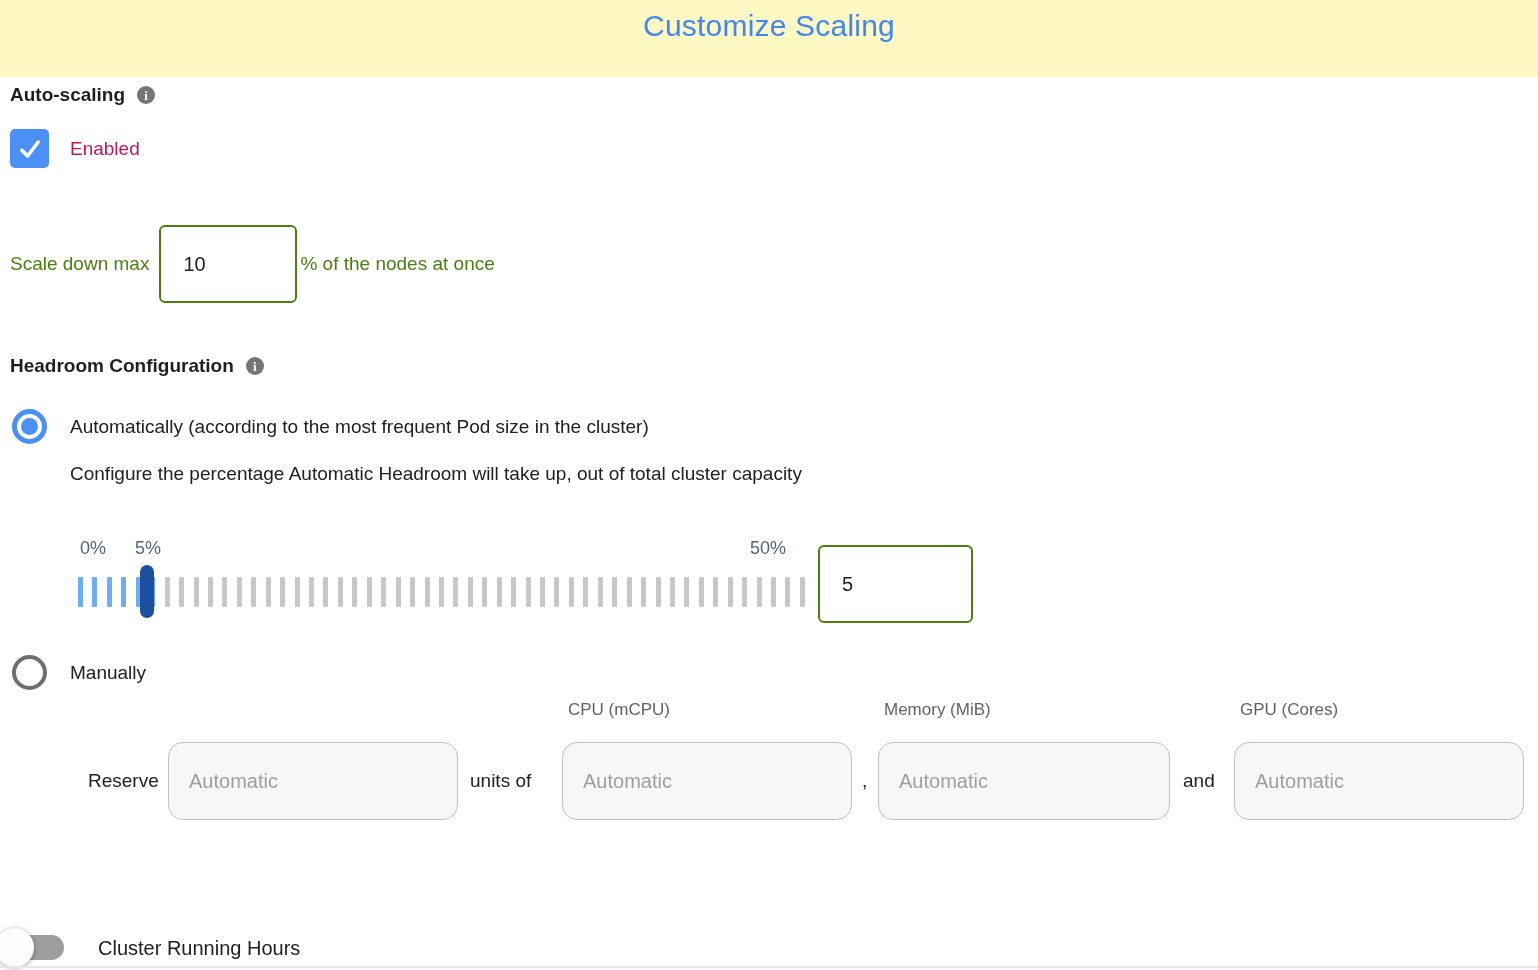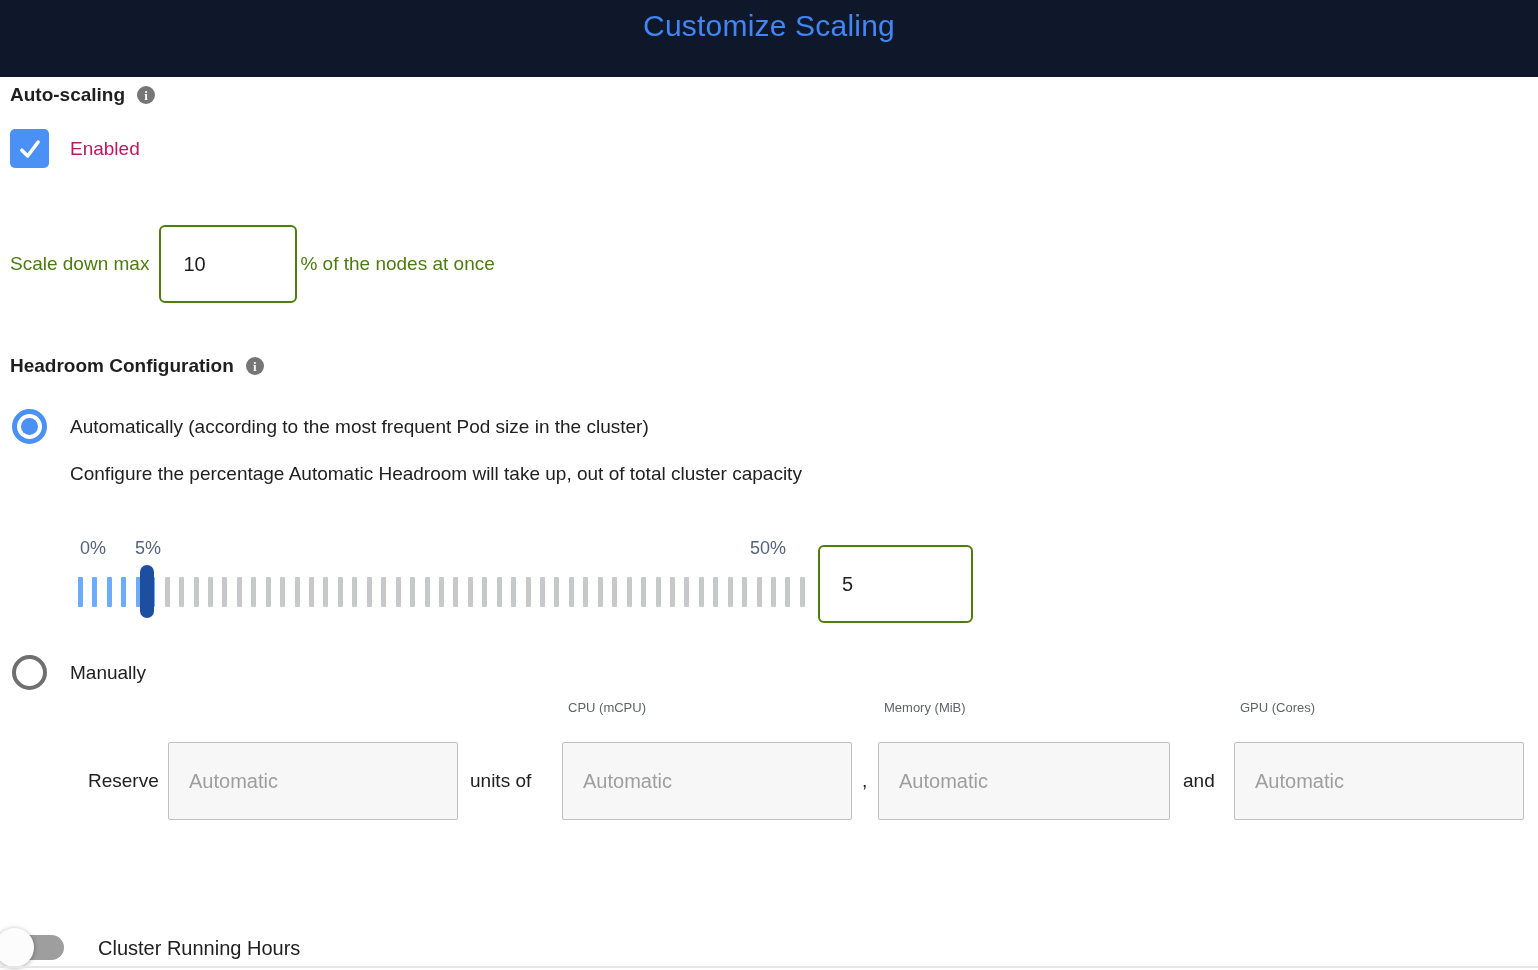--- a/index.html
+++ b/index.html
@@ -13,21 +13,21 @@
     width: 1538px;
     height: 970px;
     background: #ffffff;
     overflow: hidden;
   }
 
   
   .header {
     position: absolute; top: 0; left: 0;
     width: 1538px; height: 77px;
-    background: #0f172a;
+    background: #fef9c3;
     display: flex; justify-content: center; align-items: flex-start;
     padding-top: 9px;
   }
   .header-title {
     font-size: 30px;
     color: #4285f4;
     letter-spacing: 0.2px;
   }
 
   
@@ -112,41 +112,41 @@
     position: absolute; top: 27px; left: 140px;
     width: 14px; height: 53px;
     background: #1c4fa0; border-radius: 7px;
     cursor: pointer;
   }
   .slider-area .value-input { position: absolute; top: 7px; left: 818px; width: 155px; }
 
   
   .col-header {
     position: absolute; top: 700px;
-    font-size: 13px; color: #5f6368;
+    font-size: 17px; color: #5f6368;
   }
   .col-cpu { left: 568px; }
   .col-mem { left: 884px; }
   .col-gpu { left: 1240px; }
 
   
   .fields-row { position: absolute; top: 742px; left: 0; width: 1538px; height: 78px; }
   .fields-row .inline-label {
     position: absolute; top: 0; height: 78px;
     display: flex; align-items: center;
     font-size: 19px; color: #212121;
   }
   .lbl-reserve { left: 88px; }
   .lbl-units { left: 470px; }
   .lbl-comma { left: 862px; }
   .lbl-and { left: 1183px; }
   .auto-field {
     position: absolute; top: 0; height: 78px;
     background: #f7f7f7;
-    border: 1px solid #c0c0c0; border-radius: 2px;
+    border: 1px solid #c0c0c0; border-radius: 15px;
     font-family: "Liberation Sans", "DejaVu Sans", sans-serif;
     font-size: 20px; color: #212121;
     padding-left: 20px;
     outline: none;
   }
   .auto-field::placeholder { color: #9e9e9e; opacity: 1; }
   .field-count { left: 168px; width: 290px; }
   .field-cpu { left: 562px; width: 290px; }
   .field-mem { left: 878px; width: 292px; }
   .field-gpu { left: 1234px; width: 290px; }

